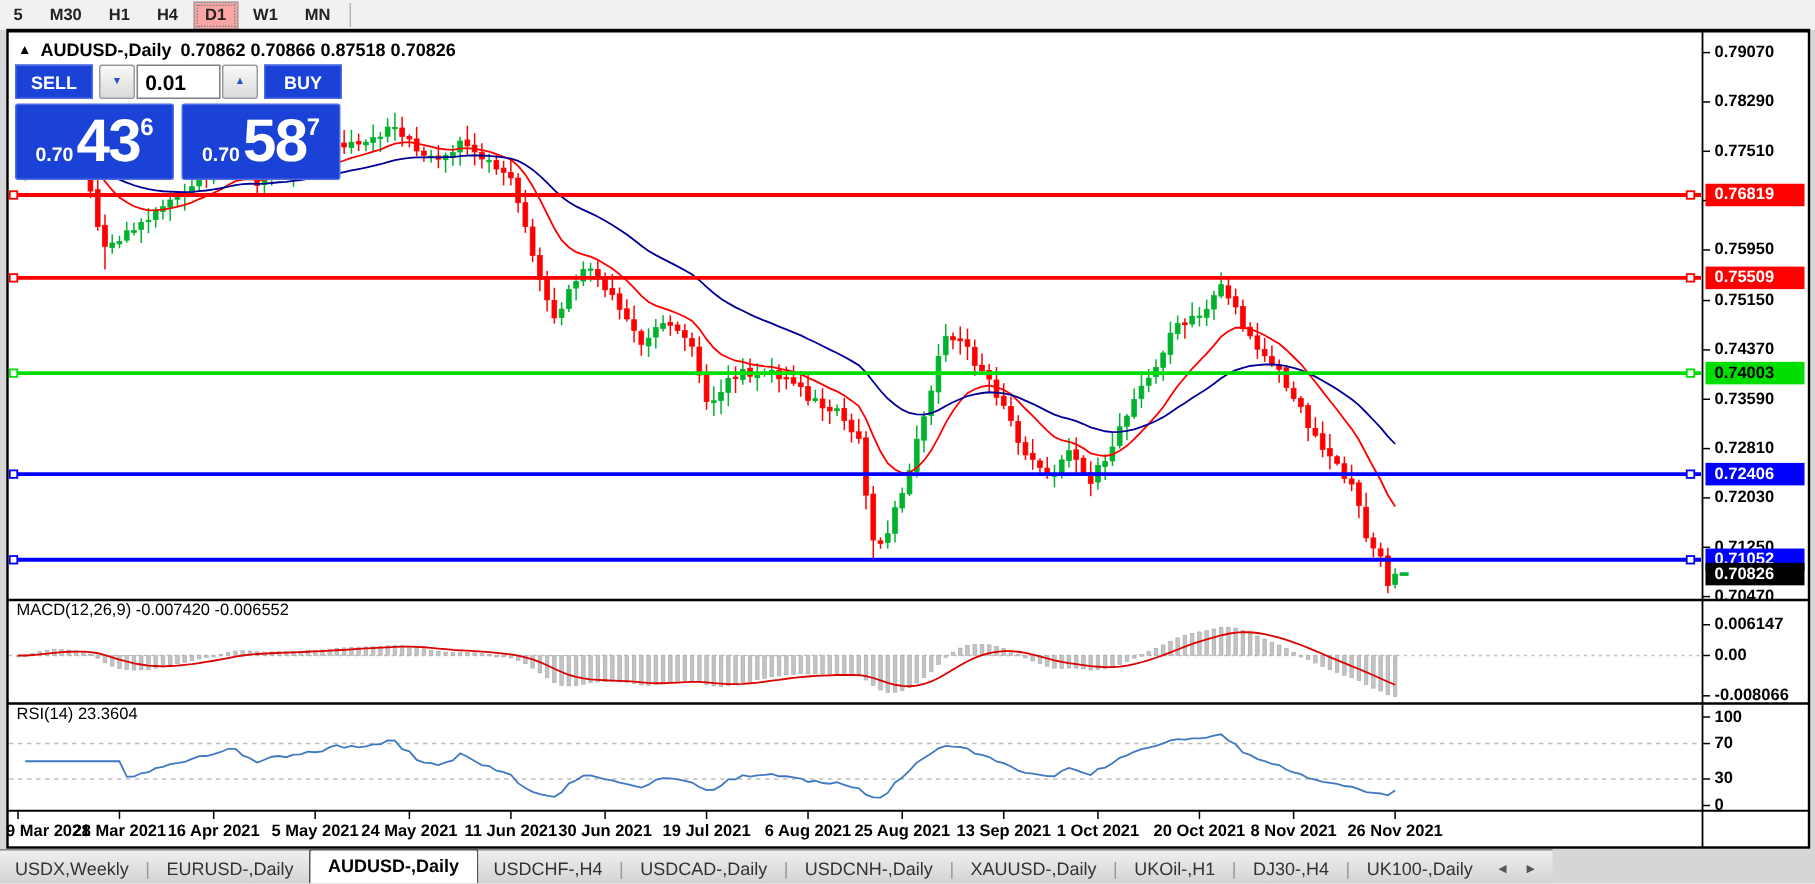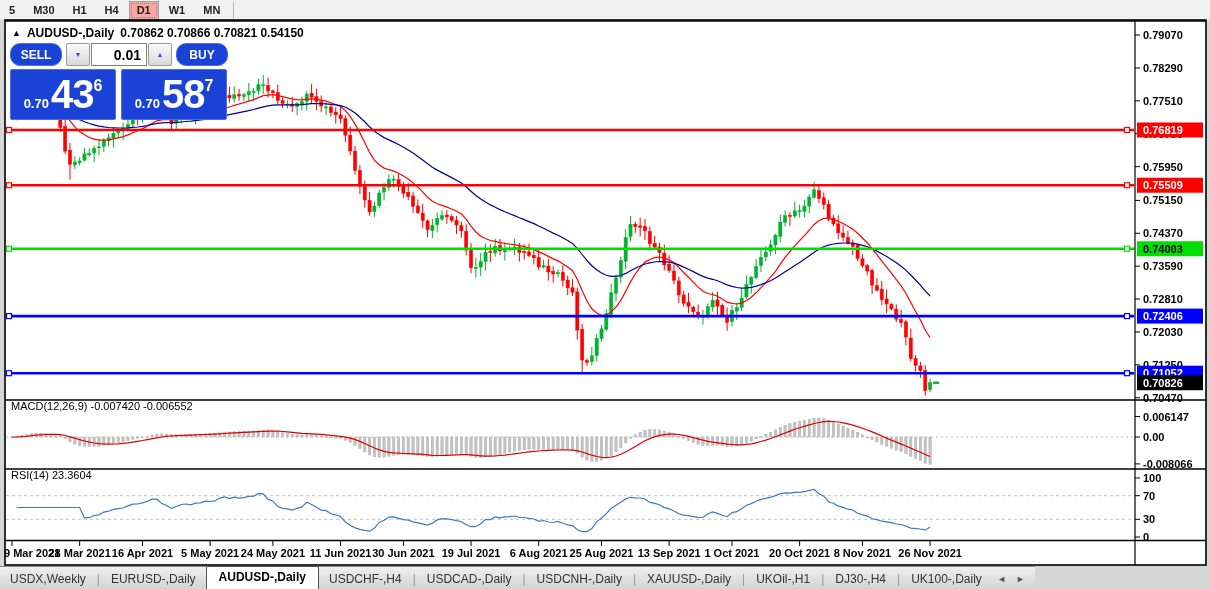--- a/index.html
+++ b/index.html
@@ -14,25 +14,25 @@
   
   #chart-svg{position:absolute;left:0;top:0;}
   
   #title-row{position:absolute;left:12px;top:26px;font-size:12px;font-weight:700;color:#000;
              display:flex;align-items:center;gap:6px;z-index:5;}
   #title-arrow{font-size:9px;}
   
   #trade-panel{position:absolute;left:10px;top:43px;width:218px;z-index:6;}
   #tp-row1{display:flex;height:23px;}
   .tp-big-btn{background:#1b42d6;border:1px solid #4f6ce2;color:#fff;font-size:12px;font-weight:600;
-              width:50px;display:flex;align-items:center;justify-content:center;border-radius:10px;}
+              width:50px;display:flex;align-items:center;justify-content:center;border-radius:0;}
   .tp-spin{width:22px;background:linear-gradient(#fafafa,#d9d9d9);border:1px solid #9a9a9a;color:#2b51c8;
            font-size:7px;display:flex;align-items:center;justify-content:center;border-radius:2px;}
   #tp-volume{flex:1;margin:0 1px;background:#fff;border:1px solid #808080;color:#000;font-size:14px;
-             font-weight:700;display:flex;align-items:center;justify-content:flex-end;padding-right:5px;}
+             font-weight:700;display:flex;align-items:center;justify-content:flex-end;padding-right:22px;}
   #tp-row2{display:flex;margin-top:3px;gap:5px;}
   .tp-price-box{background:#1b42d6;border:1px solid #4f6ce2;border-radius:2px;color:#fff;width:104px;height:48px;
                 display:flex;align-items:baseline;justify-content:center;padding-top:1px;}
   .tp-prefix{font-size:13px;font-weight:700;margin-right:2px;}
   .tp-big{font-size:40px;font-weight:700;line-height:46px;letter-spacing:-1px;}
   .tp-sup{font-size:16px;font-weight:700;position:relative;top:-17px;}
   #tp-row1 .sp{width:4px;}
   
   #tabbar{position:absolute;left:0;top:566px;width:1035px;height:23px;
           background:linear-gradient(#efefef,#d2d2d2);border-top:1px solid #8a8a8a;
@@ -779,21 +779,21 @@
         <line x1="862.432" y1="541" x2="862.432" y2="546" stroke="#000" stroke-width="1"></line>
         <text x="862.432" y="557" font-family="&quot;Liberation Sans&quot;,sans-serif" font-size="11px" font-weight="700" fill="#000" text-anchor="middle">8 Nov 2021</text>
         <line x1="930.0799999999999" y1="541" x2="930.0799999999999" y2="546" stroke="#000" stroke-width="1"></line>
         <text x="930.0799999999999" y="557" font-family="&quot;Liberation Sans&quot;,sans-serif" font-size="11px" font-weight="700" fill="#000" text-anchor="middle">26 Nov 2021</text>
       </g>
     </svg>
 
   <div id="title-row">
     <span id="title-arrow">▲</span>
     <span>AUDUSD-,Daily</span>
-    <span>0.70862 0.70866 0.70821 0.54150</span>
+    <span>0.70862 0.70866 0.87518 0.70826</span>
   </div>
 
   <div id="trade-panel">
     <div id="tp-row1">
       <div class="tp-big-btn">SELL</div>
       <div class="sp"></div>
       <div class="tp-spin">▼</div>
       <div id="tp-volume">0.01</div>
       <div class="tp-spin">▲</div>
       <div class="sp"></div>

